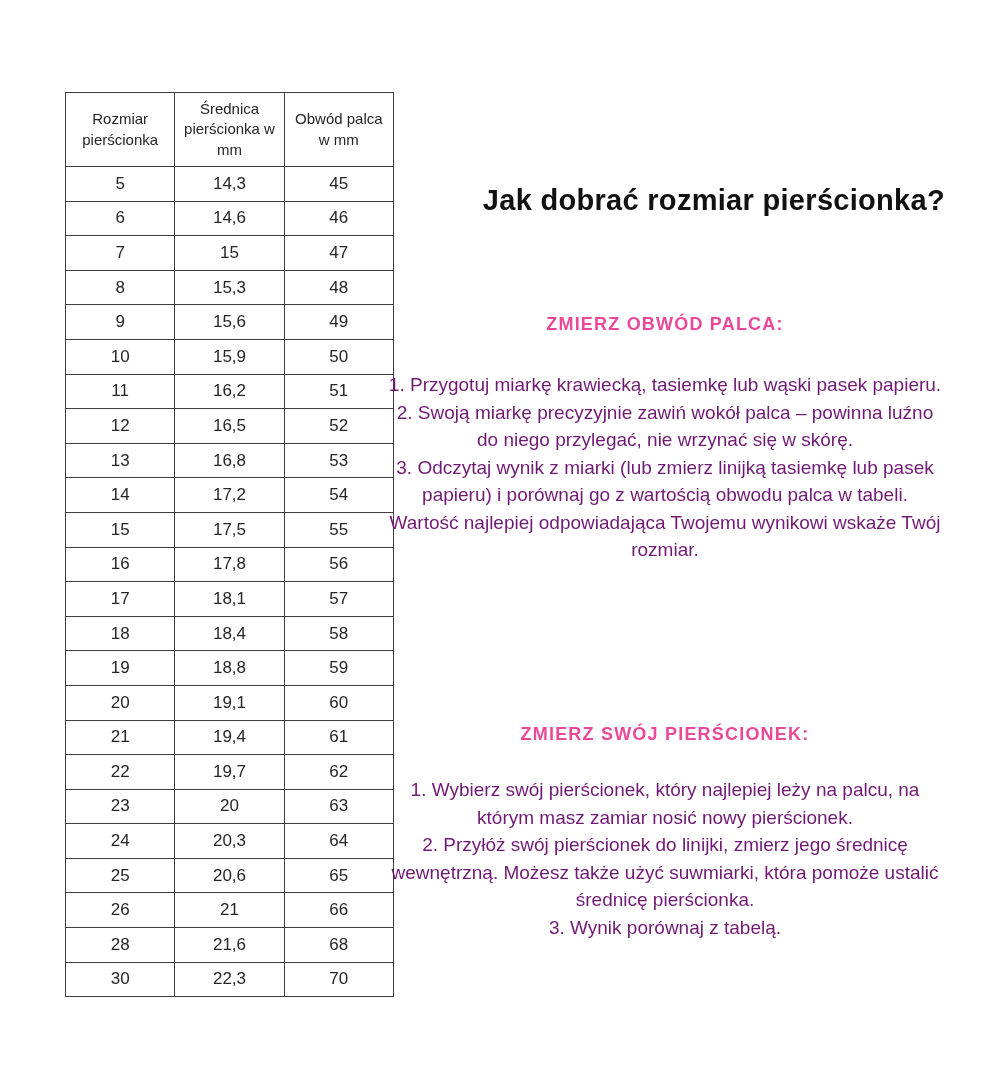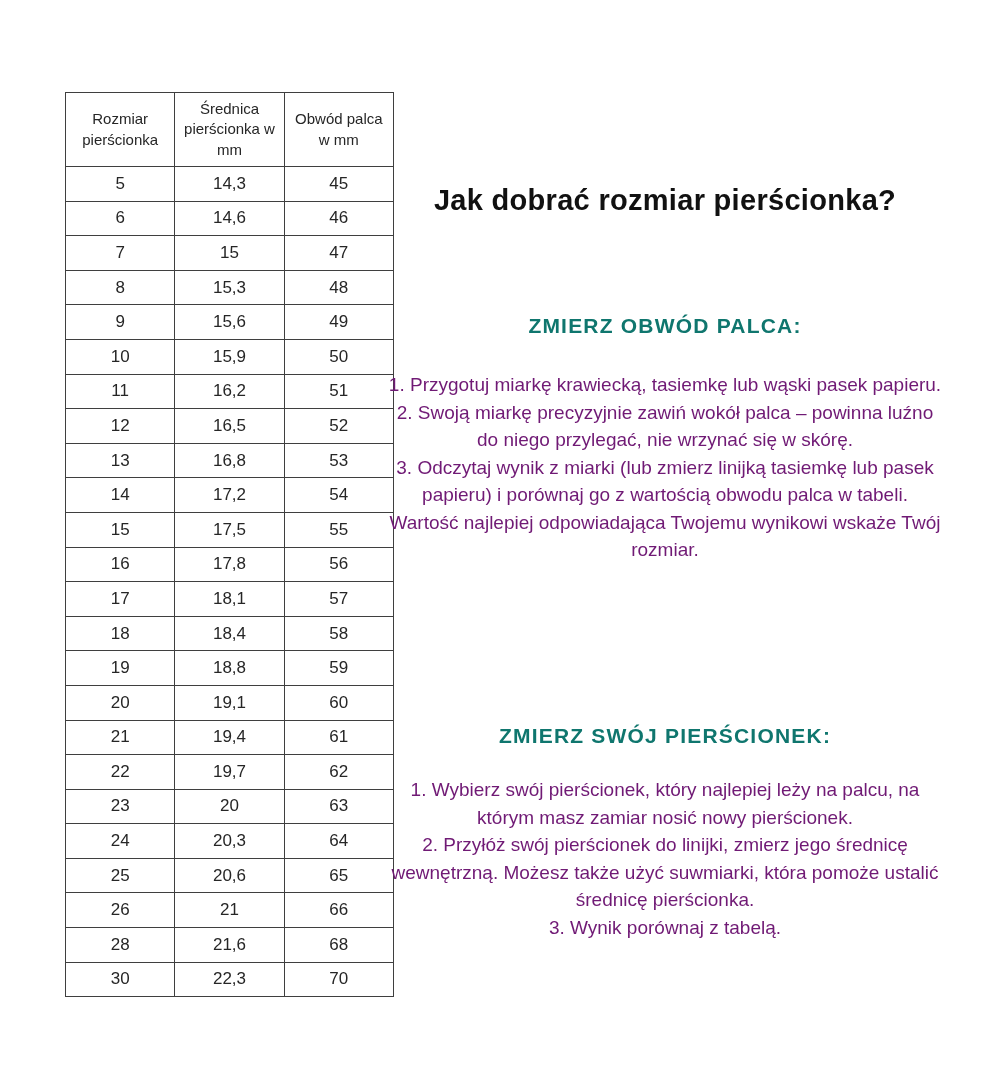--- a/index.html
+++ b/index.html
@@ -47,26 +47,27 @@
     left: 385px;
     width: 560px;
     text-align: center;
   }
   .page-heading {
     top: 165px;
     font-size: 29px;
     font-weight: 700;
     color: #111111;
     letter-spacing: 0.3px;
+    text-align: right;
   }
   .section-heading {
-    font-size: 21px;
+    font-size: 18px;
     font-weight: 700;
     letter-spacing: 1.2px;
-    color: #0f766e;
+    color: #ec4899;
   }
   .s1-heading { top: 314px; }
   .s2-heading { top: 724px; }
   .body-block {
     font-size: 19px;
     line-height: 27.5px;
     color: #701a75;
   }
   .s1-body { top: 371px; }
   .s2-body { top: 776px; }

